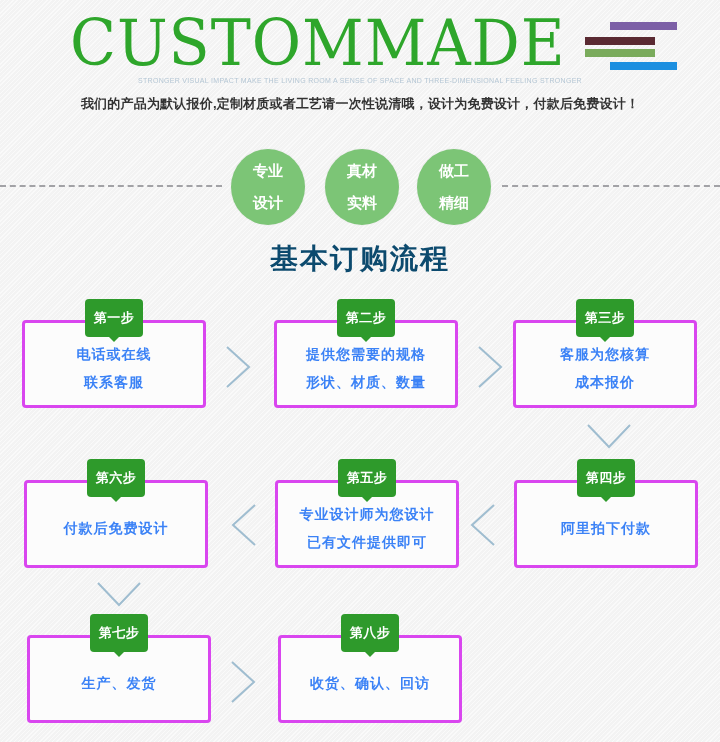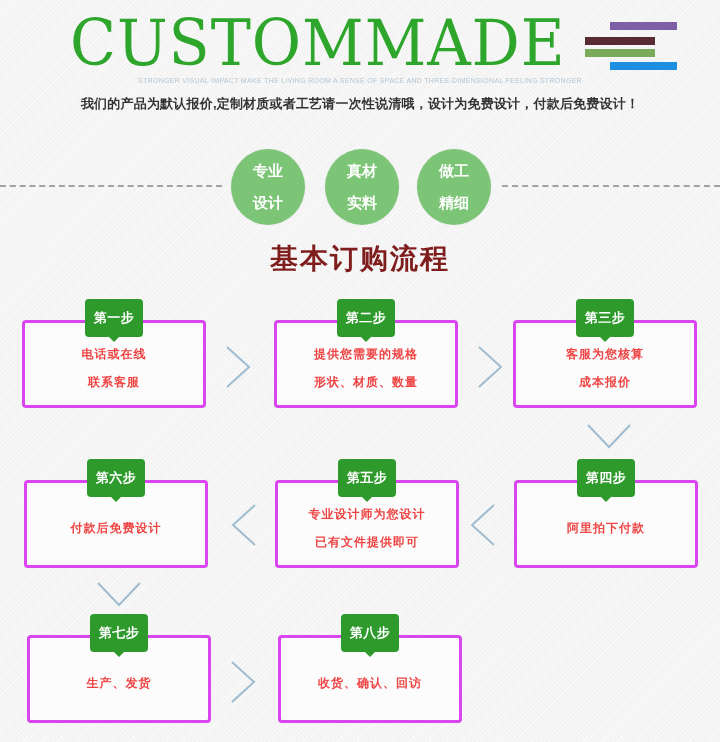--- a/index.html
+++ b/index.html
@@ -34,31 +34,31 @@
     position: absolute; top: 149px; width: 74px; height: 76px; border-radius: 50%;
     background: #7cc576; color: #fff; display: flex; flex-direction: column;
     justify-content: center; align-items: center;
     font-family: "Liberation Sans", sans-serif; font-weight: bold; font-size: 15px; line-height: 24px;
     box-shadow: 0 0 2px rgba(0,0,0,0.08);
     gap: 8px;
   }
   .section-title {
     position: absolute; left: 0; width: 720px; top: 240px; text-align: center;
     font-family: Liberation Serif, serif; font-weight: bold; font-size: 28px;
-    color: #7f1d1d; letter-spacing: 2px;
+    color: #0c4a6e; letter-spacing: 2px;
   }
   .step-box {
     position: absolute; width: 184px; height: 88px;
     border: 3px solid #d946ef; border-radius: 4px; background: #fcfcfc;
     display: flex; flex-direction: column; justify-content: center; align-items: center;
     padding-top: 8px;
   }
   .step-line {
-    font-family: "Liberation Sans", sans-serif; font-size: 12px; font-weight: bold;
-    color: #ef4444; line-height: 28px; letter-spacing: 1px;
+    font-family: "Liberation Sans", sans-serif; font-size: 14px; font-weight: bold;
+    color: #3b82f6; line-height: 28px; letter-spacing: 1px;
   }
   .step-tag {
     position: absolute; top: -24px; left: 50%; transform: translateX(-50%);
     width: 58px; height: 38px; background: #2e9a2b; border-radius: 4px;
     color: #fff; font-family: "Liberation Sans", sans-serif; font-weight: bold; font-size: 13px;
     display: flex; justify-content: center; align-items: center; letter-spacing: 0.5px;
   }
   .step-tag::after {
     content: ""; position: absolute; left: 50%; bottom: -5px; margin-left: -5px;
     border-left: 5px solid transparent; border-right: 5px solid transparent; border-top: 5px solid #2e9a2b;

